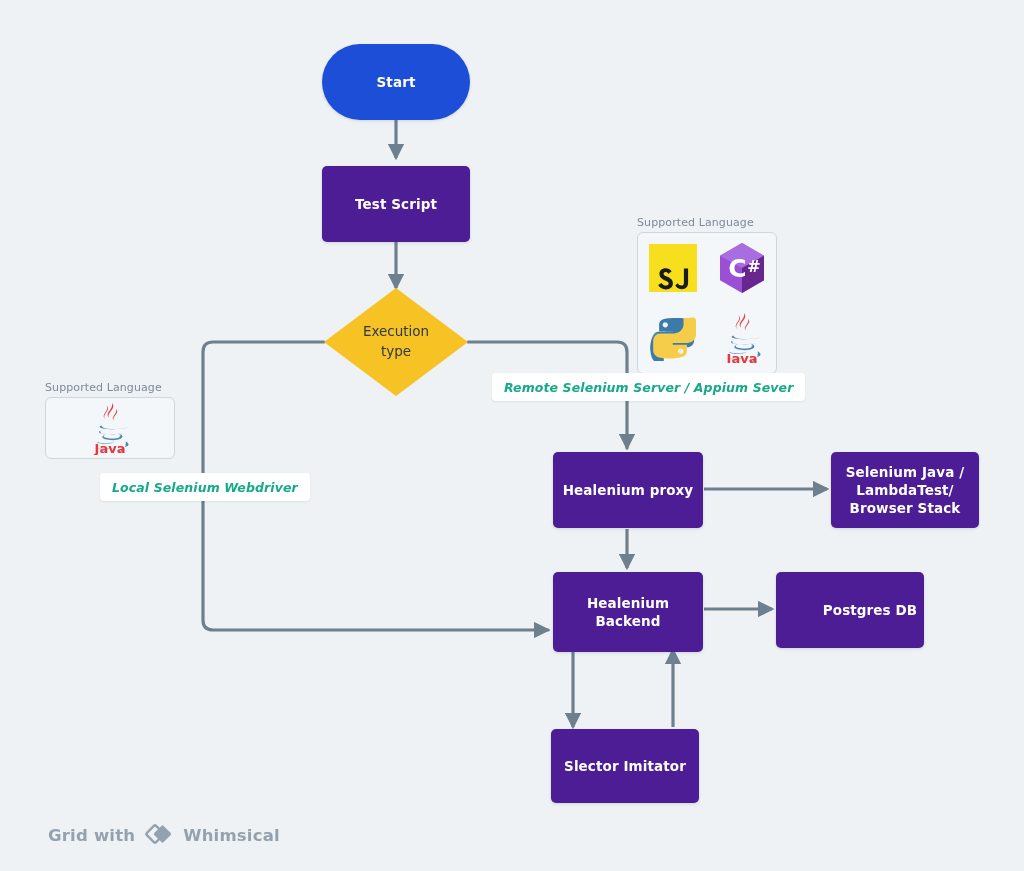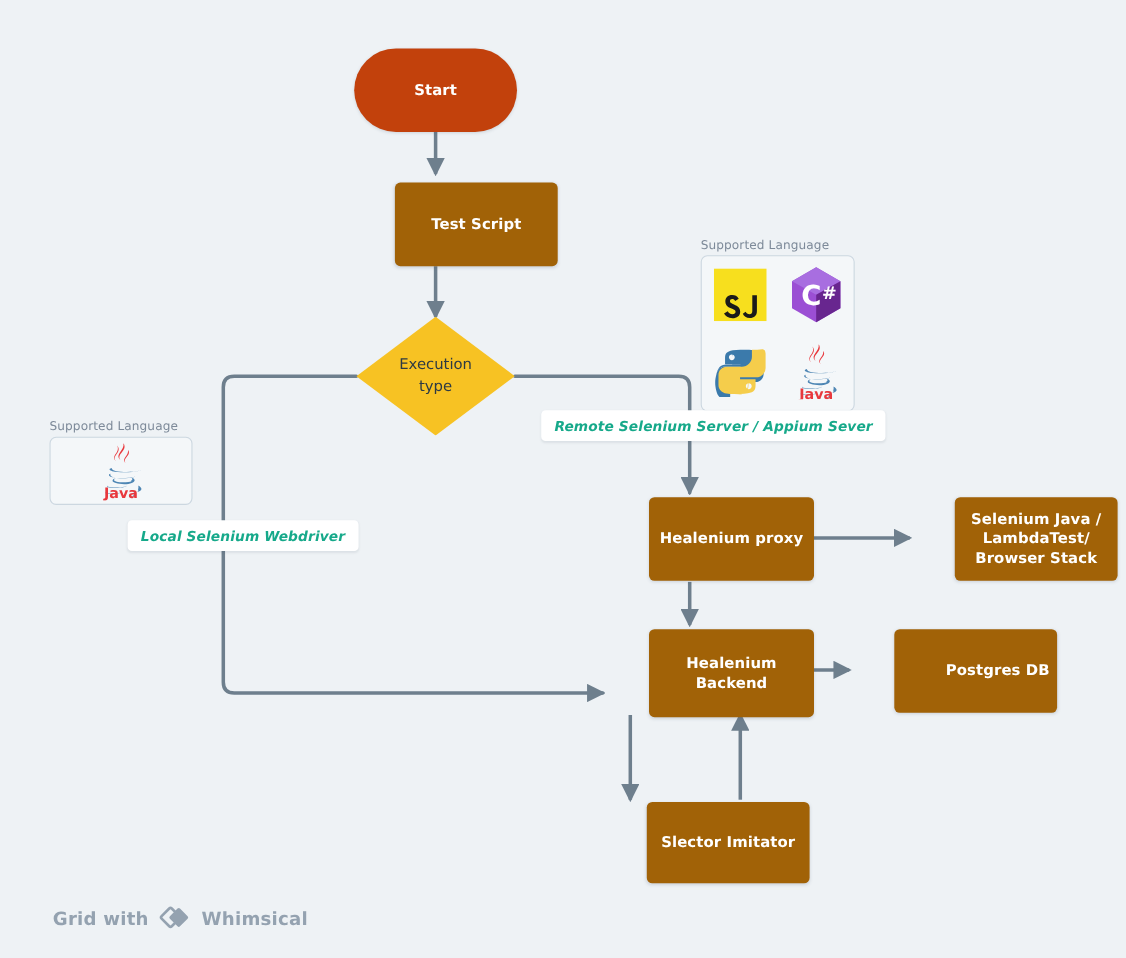--- a/index.html
+++ b/index.html
@@ -28,27 +28,26 @@
     justify-content: center;
     text-align: center;
     color: #ffffff;
     font-weight: 700;
     font-size: 13.5px;
     line-height: 1.35;
     letter-spacing: 0.1px;
     box-shadow: 0 1px 3px rgba(60,80,100,0.18);
   }
   .node-start {
-    background: #c2410c;
+    background: #1d4ed8;
     border-radius: 44px;
   }
   .node-box {
-    background: #a16207;
+    background: #4c1d95;
     border-radius: 5px;
-    margin-left: 37px;
   }
   .node-diamond-wrap {
     position: absolute;
     display: flex;
     align-items: center;
     justify-content: center;
   }
   .diamond-shape {
     position: absolute;
     left: 0; top: 0;
@@ -194,21 +193,21 @@
 </div>
 
 <div class="node node-box" style="left:551px; top:729px; width:148px; height:74px;">
   <span>Slector Imitator</span>
 </div>
 
 <div class="edge-label" style="left:492px; top:373px; height:28px;">
   <span>Remote Selenium Server / Appium Sever</span>
 </div>
 
-<div class="edge-label" style="left:116px; top:473px; height:28px;">
+<div class="edge-label" style="left:100px; top:473px; height:28px;">
   <span>Local Selenium Webdriver</span>
 </div>
 
 <div class="lang-group" style="left:637px; top:216px;">
   <div class="lang-caption">Supported Language</div>
   <div class="lang-panel four" style="width:140px; height:142px;">
 
     <svg class="logo" width="48" height="48" viewBox="0 0 48 48" xmlns="http://www.w3.org/2000/svg">
       <rect width="48" height="48" fill="#f7df1e"></rect>
       <path d="M12.6 39.0c.9 1.5 2.1 2.6 4.2 2.6 1.8 0 2.9-.9 2.9-2.1 0-1.4-1.1-1.9-3.1-2.8l-1.1-.5c-3.1-1.3-5.1-2.9-5.1-6.4 0-3.2 2.4-5.6 6.2-5.6 2.7 0 4.6.9 6 3.4l-3.3 2.1c-.7-1.3-1.5-1.8-2.7-1.8-1.2 0-2 .8-2 1.8 0 1.3.8 1.8 2.6 2.6l1.1.5c3.6 1.6 5.6 3.1 5.6 6.7 0 3.8-3 5.9-7 5.9-3.9 0-6.5-1.9-7.7-4.3z" fill="#1a1a1a"></path>

